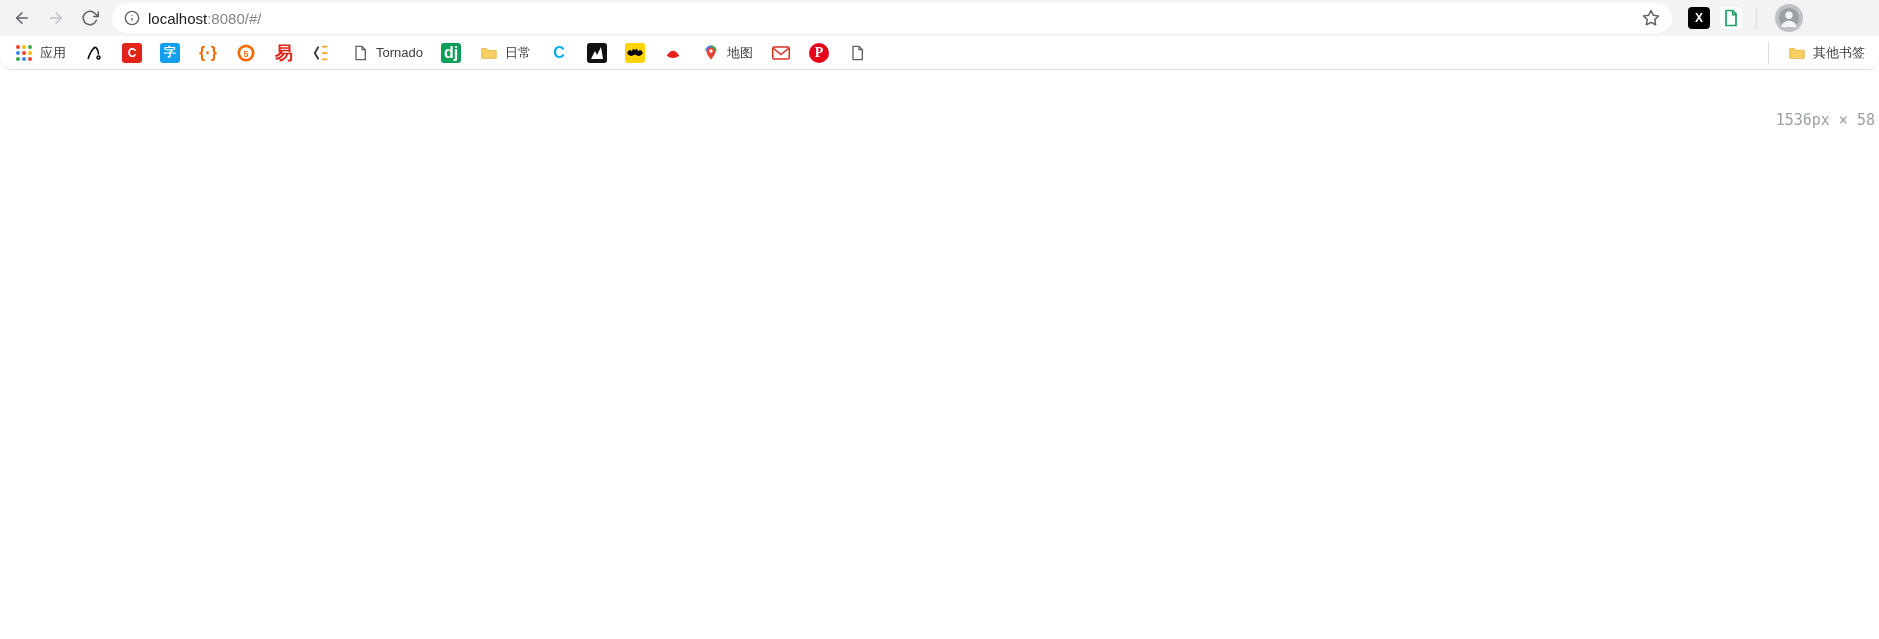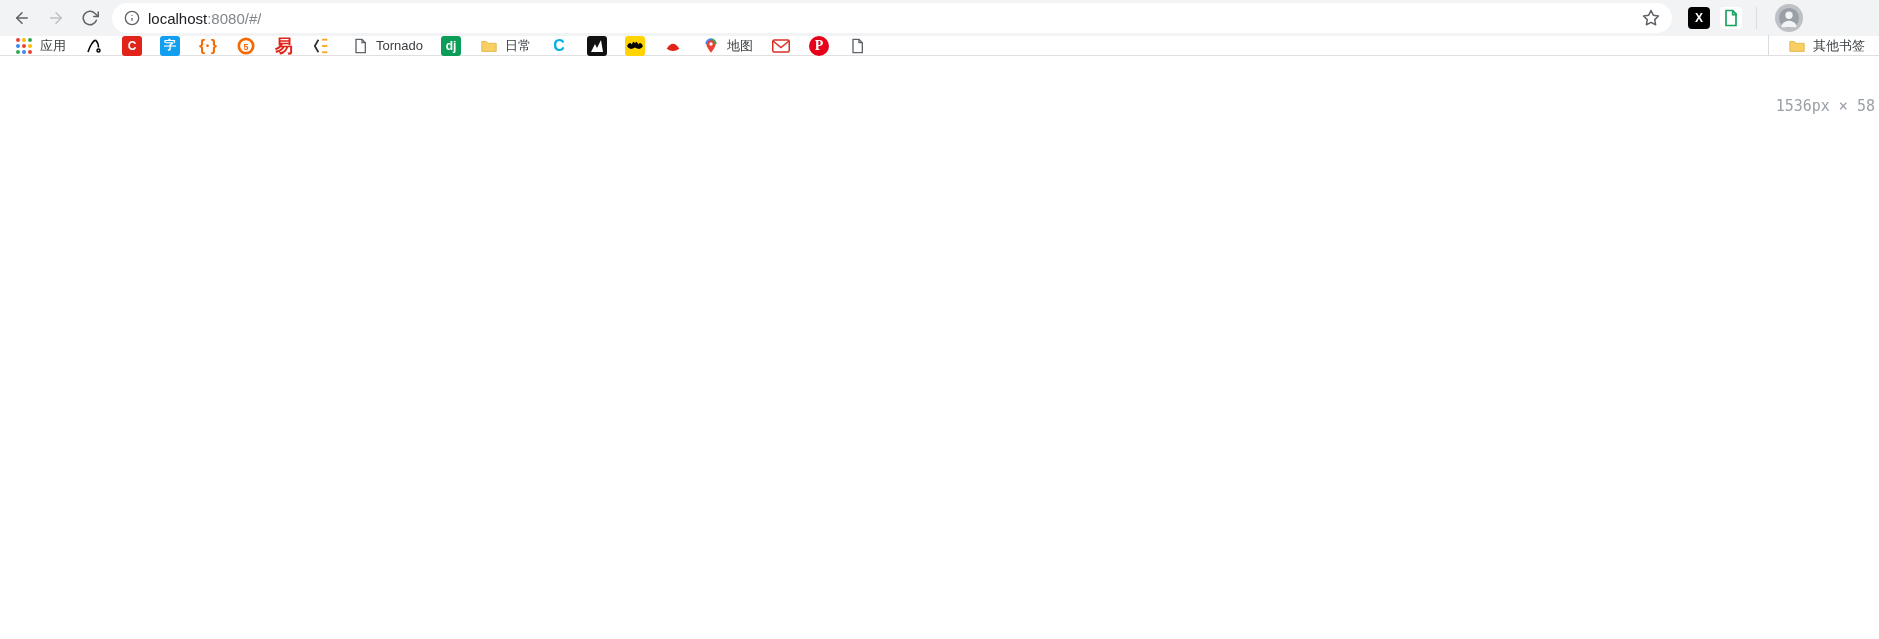--- a/index.html
+++ b/index.html
@@ -61,29 +61,30 @@
   .profile-icon {
     width:28px; height:28px; border-radius:50%;
     background:#bdc1c6; color:#5f6368;
     display:flex; align-items:center; justify-content:center;
     cursor:pointer; margin-left:4px;
   }
   .profile-icon svg { width:22px; height:22px; fill:#5f6368; }
 
   
   .bookmarks-bar {
-    height:20px;
+    height:34px;
     background:#fff;
     border-bottom:1px solid #e0e0e0;
     display:flex;
     align-items:center;
     padding:0 14px;
     gap:18px;
     font-size:13px;
     color:#3c4043;
+    border-radius:12px;
   }
   .bm-item { display:flex; align-items:center; gap:6px; cursor:pointer; white-space:nowrap; }
   .bm-icon {
     width:20px; height:20px;
     display:flex; align-items:center; justify-content:center;
     font-size:12px; font-weight:bold; color:#fff;
     border-radius:3px;
     flex-shrink:0;
   }
   .bm-spacer { flex:1; }
@@ -93,21 +94,21 @@
   .ico-apps { }
   .ico-apps svg { width:18px; height:18px; }
   .ico-black { color:#000; }
   .ico-redbox { background:#e2231a; }
   .ico-bluebox { background:#139ff0; }
   .ico-orange-brackets { color:#f56a00; font-size:16px; font-weight:bold; }
   .ico-circle-orange { }
   .ico-red-script { color:#e2231a; font-family: "KaiTi", serif; font-size:18px; }
   .ico-leet { color:#4a4a4a; }
   .ico-page { color:#5f6368; }
-  .ico-dj { background:#0c9d58; font-size:12px; }
+  .ico-dj { background:#0c9d58; font-size:16px; }
   .ico-folder { }
   .ico-folder svg { width:18px; height:18px; fill:#f9ce62; stroke:#e0b94e; }
   .ico-cyan-c { color:#00b0ea; font-weight:bold; font-size:16px; }
   .ico-darkbox { background:#111; }
   .ico-batman { background:#ffd400; }
   .ico-batman svg { width:16px; height:10px; }
   .ico-redhat { color:#e2231a; }
   .ico-pin { }
   .ico-gmail { }
   .ico-pinterest { background:#e60019; border-radius:50%; font-family:Georgia,serif; font-size:14px; }

